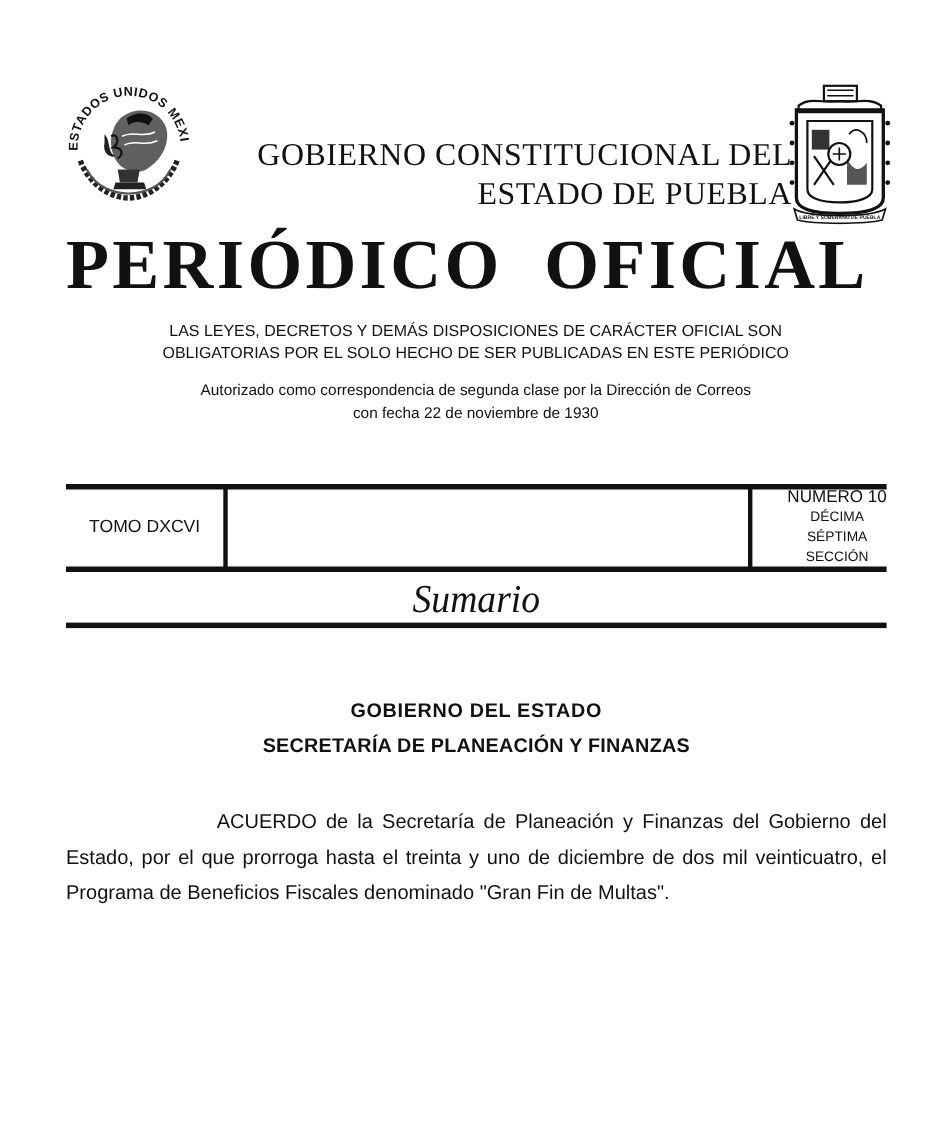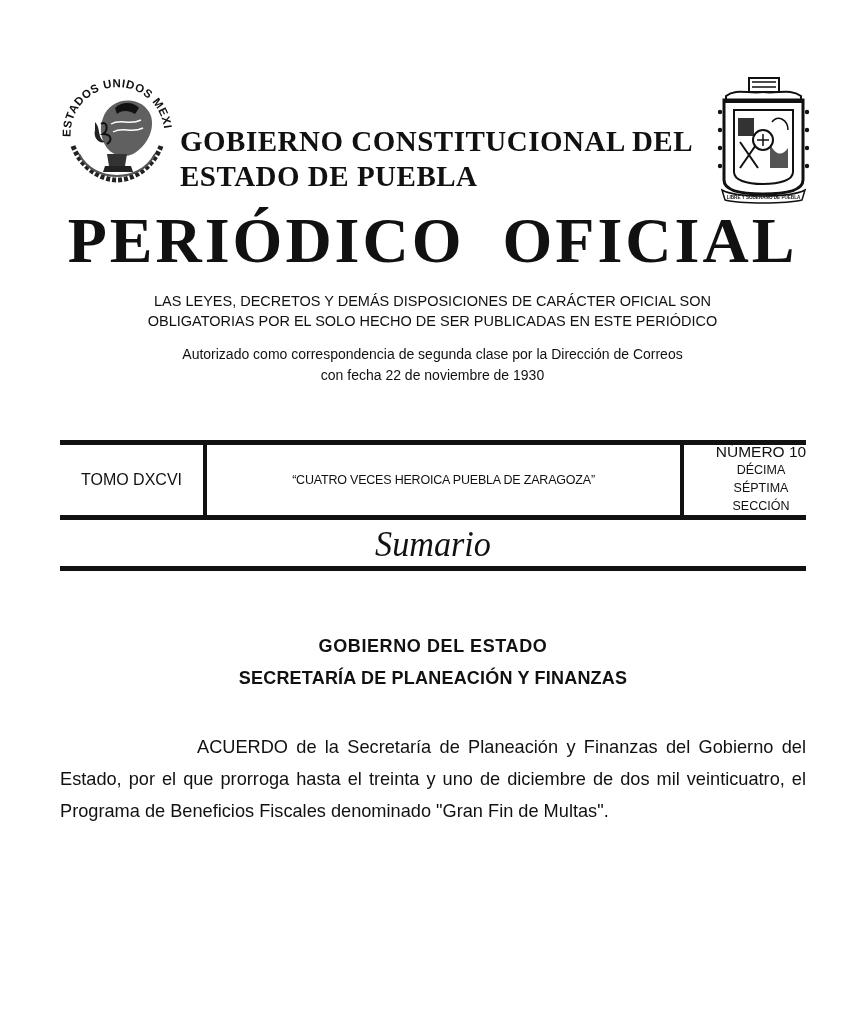--- a/index.html
+++ b/index.html
@@ -1,19 +1,19 @@
 <!DOCTYPE html>
 <html><head>
 <meta charset="utf-8">
 <style>
   html, body { margin: 0; padding: 0; background: #ffffff; }
   body { width: 863px; height: 1024px; position: relative; overflow: hidden; color: #111; font-family: "Liberation Sans", sans-serif; }
   .seal { position: absolute; }
-  .gov-title { position: absolute; left: 180px; width: 540px; text-align: left; font-family: "Liberation Serif", serif; font-weight: bold; font-size: 29px; line-height: 36px; letter-spacing: 0.5px; }
-  .masthead { position: absolute; left: 60px; width: 745px; top: 206px; text-align: center; font-family: "Liberation Serif", serif; font-weight: bold; font-size: 64px; letter-spacing: 3px; line-height: 70px; }
+  .gov-title { position: absolute; left: 180px; width: 540px; text-align: right; font-family: "Liberation Serif", serif; font-weight: normal; font-size: 29px; line-height: 36px; letter-spacing: 0.5px; }
+  .masthead { position: absolute; left: 60px; width: 745px; top: 206px; font-family: "Liberation Serif", serif; font-weight: bold; font-size: 64px; letter-spacing: 3px; line-height: 70px; }
   .legal { position: absolute; left: 60px; width: 745px; text-align: center; font-size: 14.5px; line-height: 19px; }
   .auth { position: absolute; left: 60px; width: 745px; text-align: center; font-size: 14px; line-height: 21px; }
   .hline { position: absolute; left: 60px; width: 746px; background: #111; }
   .vline { position: absolute; width: 4px; background: #111; }
   .cell { position: absolute; display: flex; flex-direction: column; align-items: center; justify-content: center; text-align: center; }
   .sumario { position: absolute; left: 60px; width: 746px; top: 524px; text-align: center; font-family: "Liberation Serif", serif; font-style: italic; font-size: 36px; line-height: 40px; transform: scaleX(0.95); }
   .section-head { position: absolute; left: 60px; width: 746px; text-align: center; font-weight: bold; font-size: 18px; letter-spacing: 0.2px; }
   .body-text { position: absolute; left: 60px; width: 746px; top: 731px; font-size: 18.2px; line-height: 32px; text-align: justify; text-indent: 137px; }
 </style>
 </head>
@@ -94,21 +94,20 @@
 <div class="hline" style="top:440px; height:5px;"></div>
 <div class="hline" style="top:515px; height:5px;"></div>
 <div class="vline" style="left:203px; top:443px; height:74px;"></div>
 <div class="vline" style="left:680px; top:443px; height:74px;"></div>
 
 <div class="cell" style="left:60px; top:445px; width:143px; height:70px;align-items:center;">
   <span style="font-size:16px;">TOMO DXCVI</span>
 </div>
 
 <div class="cell" style="left:207px; top:445px; width:473px; height:70px;">
-  <span style="font-size:12.5px; letter-spacing:-0.2px; line-height:16px;">“CUATRO VECES HEROICA PUEBLA DE ZARAGOZA”</span>
 </div>
 
 <div class="cell" style="left:684px; top:443px; width:122px; height:74px; justify-content:flex-start;padding-left:16px;">
   <span style="font-size:15.5px; line-height:18px;">NÚMERO 10</span>
   <span style="font-size:12.5px; line-height:18px;">DÉCIMA</span>
   <span style="font-size:12.5px; line-height:18px;">SÉPTIMA</span>
   <span style="font-size:12.5px; line-height:18px;">SECCIÓN</span>
 </div>
 
 <div class="sumario">Sumario</div>

